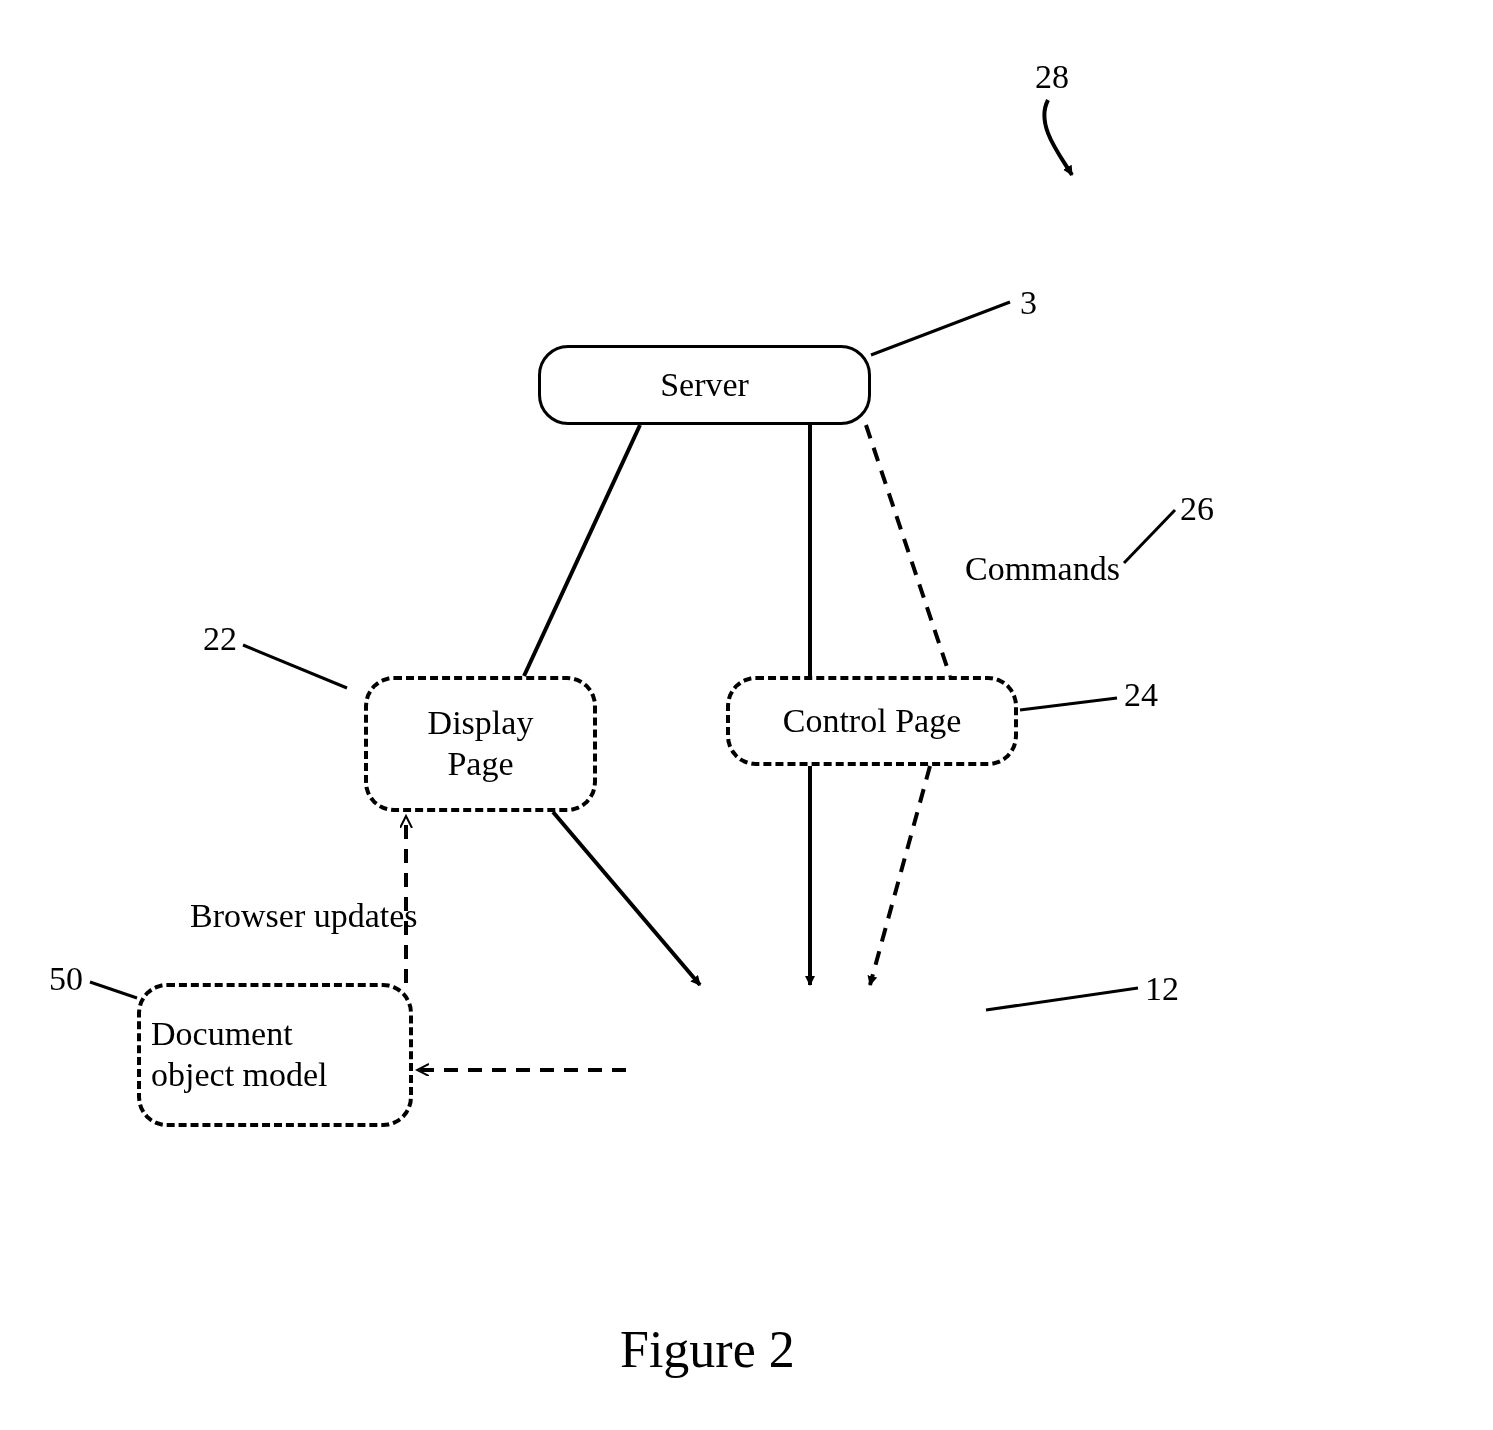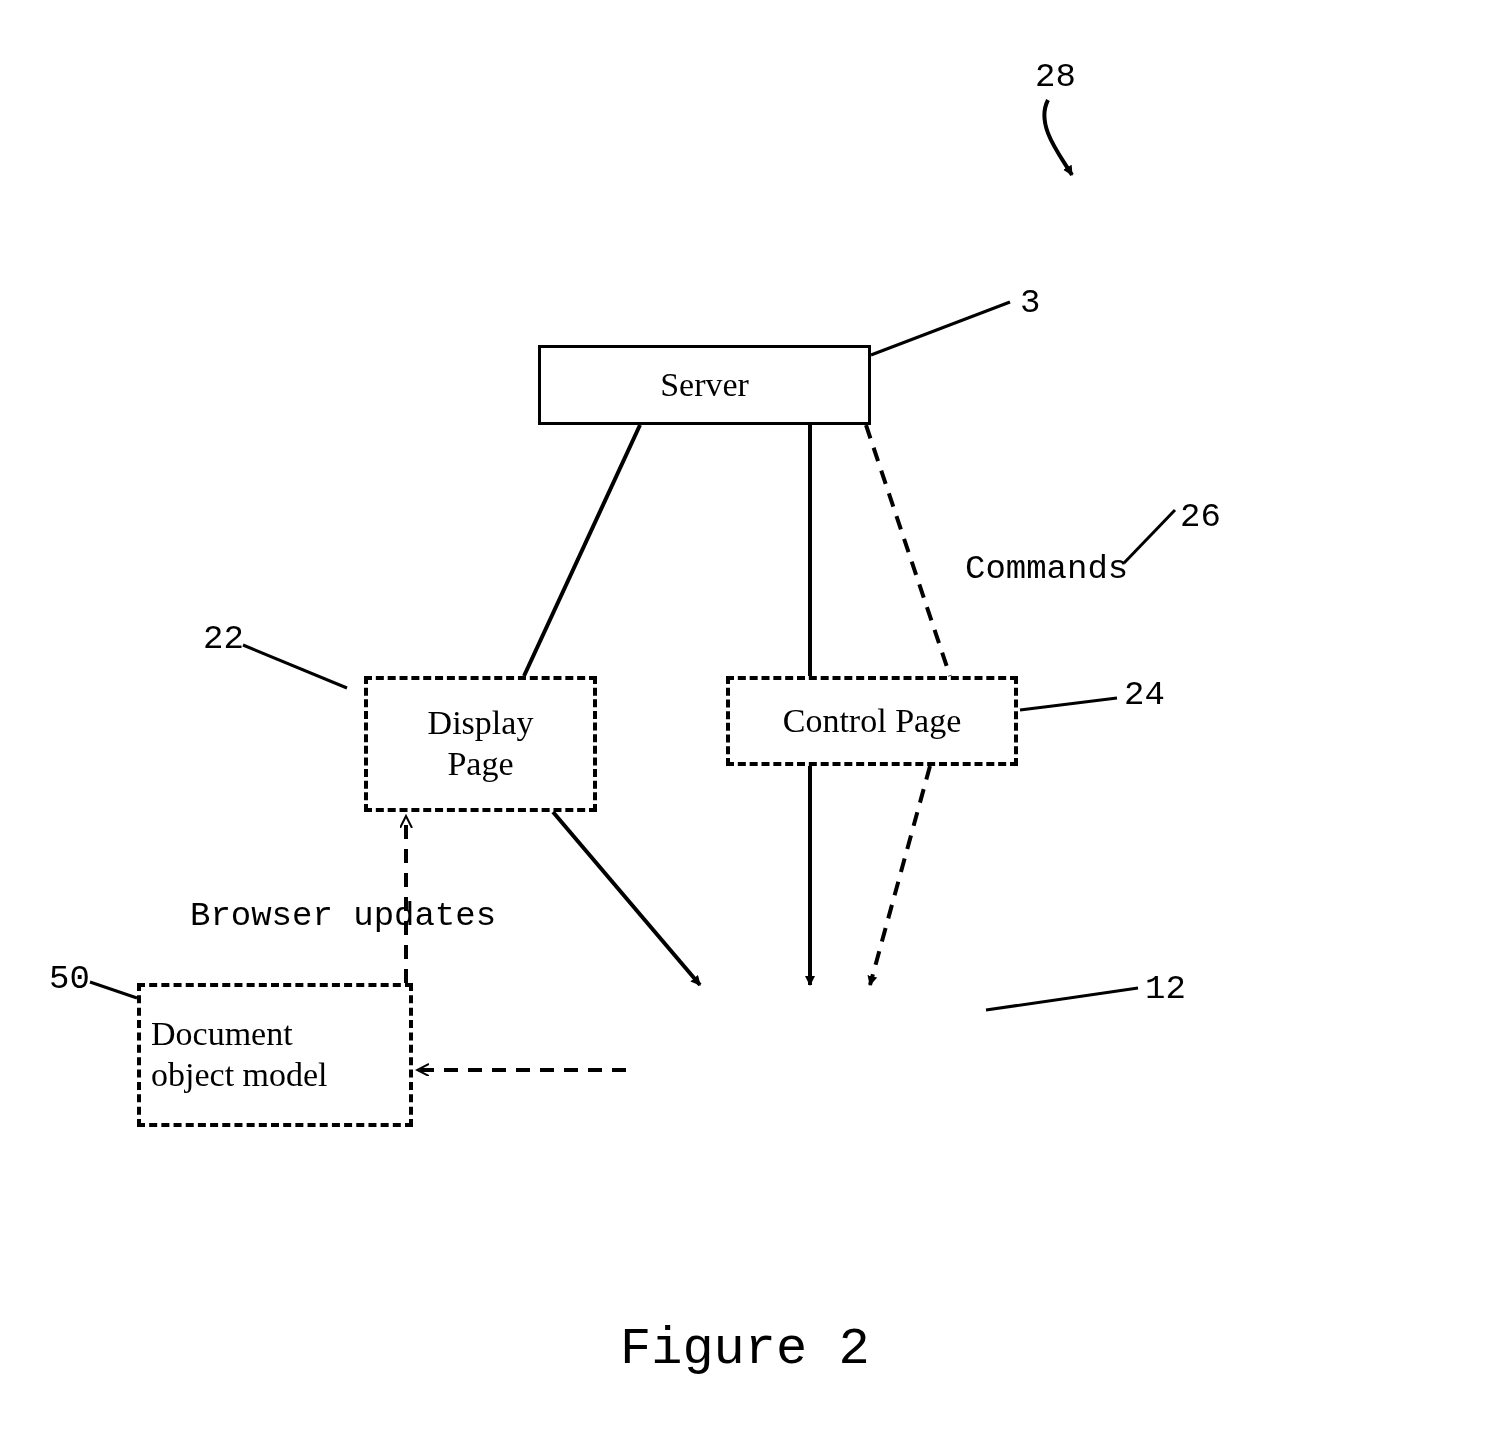--- a/index.html
+++ b/index.html
@@ -16,31 +16,31 @@
       background: #fff;
     }
     .box {
       position: absolute;
       display: flex;
       align-items: center;
       justify-content: center;
       text-align: center;
       line-height: 1.2;
       box-sizing: border-box;
+      border-radius: 30px;
     }
     .solid {
       border: 3px solid #000;
     }
     .dashed {
       border: 4px dashed #000;
     }
     .label {
       position: absolute;
       font-size: 34px;
-      font-family: Liberation Mono, monospace;
     }
     svg.overlay {
       position: absolute;
       left: 0;
       top: 0;
       width: 1493px;
       height: 1430px;
       pointer-events: none;
     }
   </style>
@@ -65,21 +65,21 @@
   <div class="box dashed" style="left:137px; top:983px; width:276px; height:144px; padding:10px; justify-content:flex-start; text-align:left;">
     <span style="white-space:pre-line;">Document
 object model</span>
   </div>
 
 
   <div class="label" style="left:1035px; top:58px;">28</div>
 
   <div class="label" style="left:1020px; top:284px;">3</div>
 
-  <div class="label" style="left:1180px; top:490px;margin-top:8px;">26</div>
+  <div class="label" style="left:1180px; top:490px;">26</div>
 
   <div class="label" style="left:965px; top:550px;">Commands</div>
 
   <div class="label" style="left:203px; top:620px;">22</div>
 
   <div class="label" style="left:1124px; top:676px;">24</div>
 
   <div class="label" style="left:190px; top:897px;">Browser updates</div>
 
   <div class="label" style="left:49px; top:960px;">50</div>

